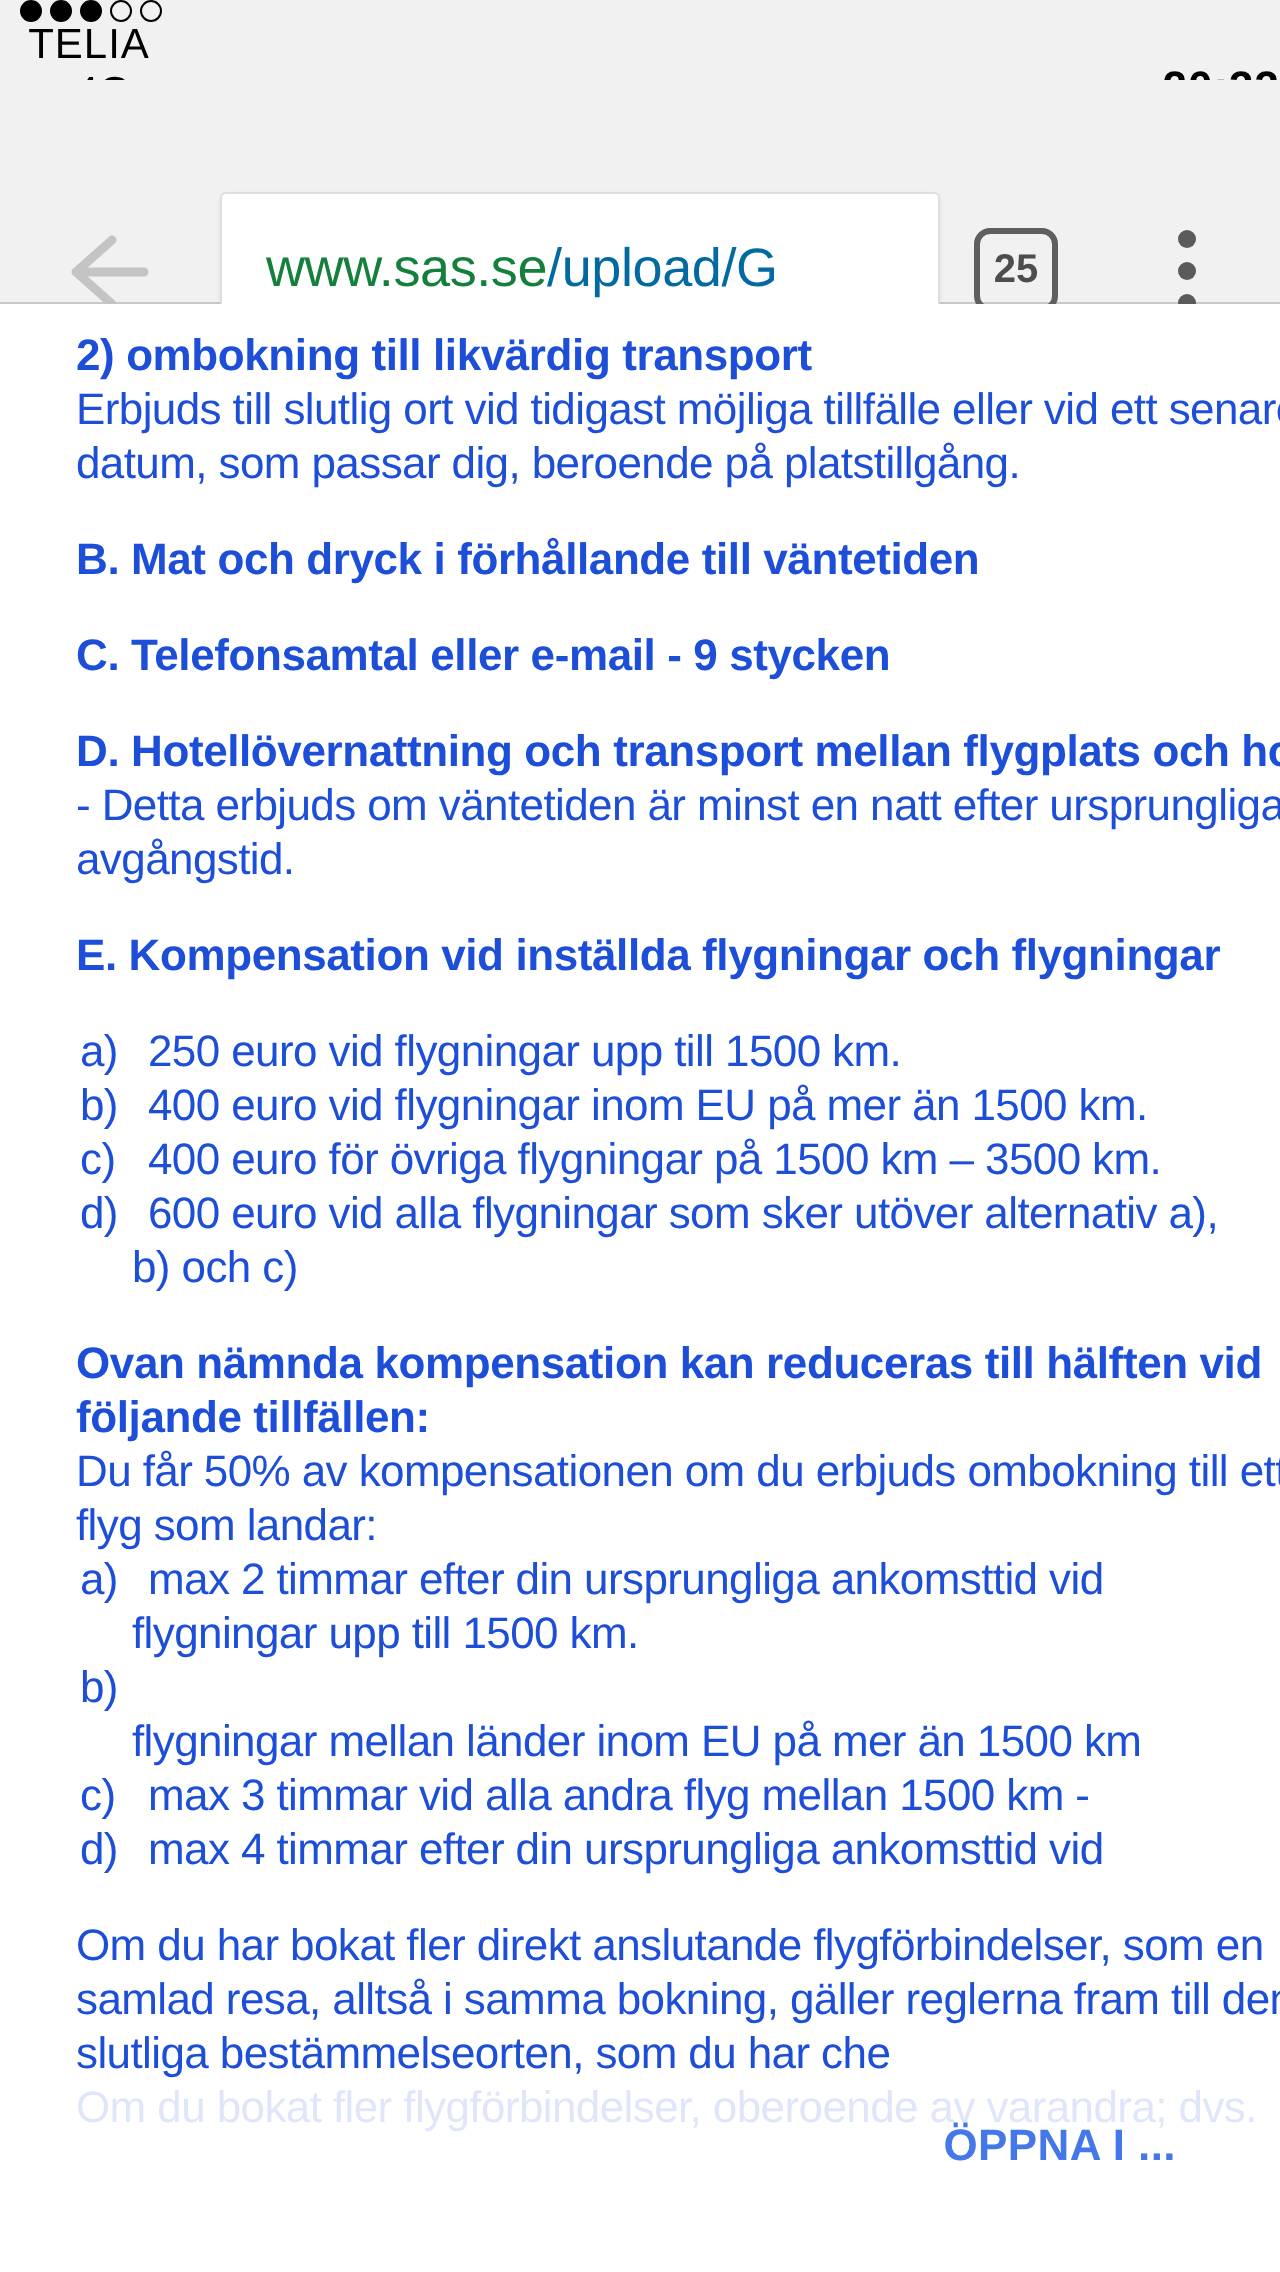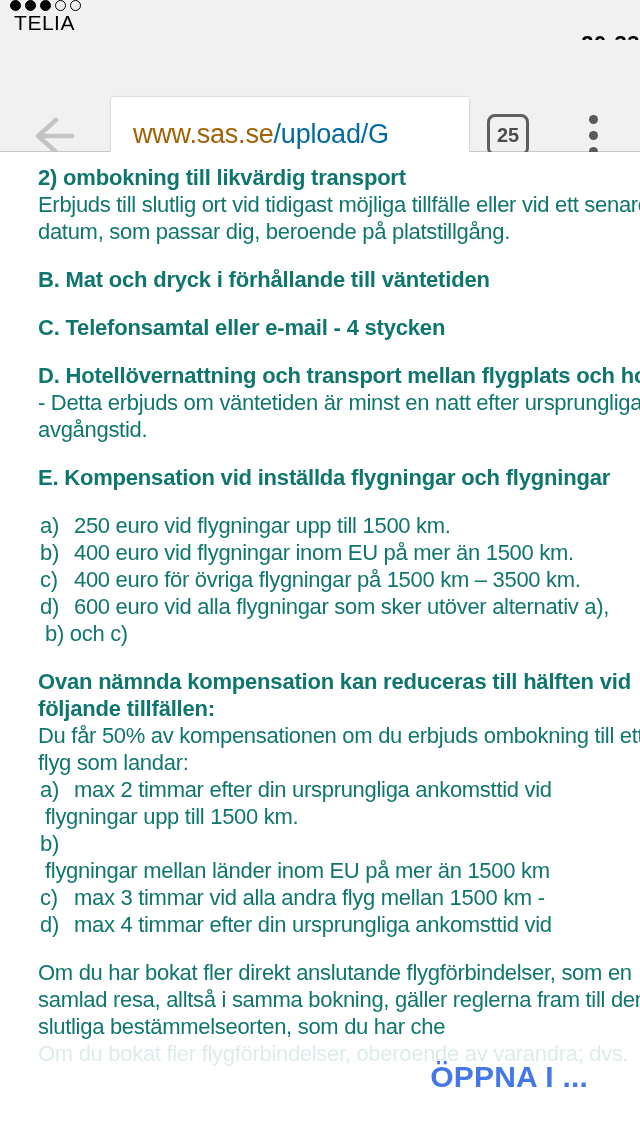--- a/index.html
+++ b/index.html
@@ -36,54 +36,54 @@
     background:#f1f1f1;border-bottom:1px solid #c9c9c9;box-sizing:border-box;
   }
   .back-btn{position:absolute;left:26px;top:72px;width:52px;height:48px;background:none;border:none;padding:0;cursor:default;}
   .url-pill{
     position:absolute;left:110px;top:56px;width:360px;height:76px;
     background:#ffffff;border:1px solid #dedede;border-radius:3px;
     box-shadow:0 1px 2px rgba(0,0,0,0.08);box-sizing:border-box;
     overflow:hidden;white-space:nowrap;
   }
   .url-text{display:block;padding-left:22px;font-size:27px;line-height:74px;letter-spacing:-0.2px;}
-  .url-host{color:#a16207;margin-top:12px;}
+  .url-host{color:#15803d;margin-top:12px;}
   .url-path{color:#0369a1;}
   .url-fade{position:absolute;right:0;top:0;bottom:0;width:46px;
     background:linear-gradient(to right, rgba(255,255,255,0), #ffffff 85%);}
   .tab-btn{
     position:absolute;left:487px;top:74px;width:42px;height:42px;
     border:3px solid #5f5f5f;border-radius:8px;background:none;box-sizing:border-box;
     font-family:inherit;font-size:20px;font-weight:bold;color:#4d4d4d;
     display:flex;align-items:center;justify-content:center;padding:6px;
   }
   .menu-btn{position:absolute;left:578px;top:68px;width:30px;height:54px;background:none;border:none;
     display:flex;flex-direction:column;align-items:center;justify-content:center;padding:0;}
   .menu-btn .mdot{width:9px;height:9px;border-radius:50%;background:#5a5a5a;margin:3.5px 0;}
   
   .doc{
     position:absolute;top:152px;left:0;width:640px;height:984px;
     background:#ffffff;overflow:hidden;
     padding-top:12px;box-sizing:border-box;
-    color:#0f766e;font-size:22px;letter-spacing:-0.3px;
+    color:#1d4ed8;font-size:22px;letter-spacing:-0.3px;
   }
   .dline{height:27px;line-height:27px;white-space:nowrap;overflow:hidden;padding-left:38px;}
   .dline.h{font-weight:bold;letter-spacing:-0.2px;}
   .dline.gap{height:21px;}
   .dline.li{padding-left:40px;display:flex;}
   .dline.li .mk{flex:0 0 34px;}
-  .dline.cont{padding-left:45px;}
+  .dline.cont{padding-left:45px;margin-left:21px;}
   
   .openin-overlay{
     position:absolute;left:0;top:1044px;width:640px;height:92px;
     background:rgba(255,255,255,0.86);
   }
   .openin-btn{
     position:absolute;right:52px;top:16px;background:none;border:none;padding:0;
-    font-family:inherit;font-size:30px;font-weight:bold;color:#4478e8;letter-spacing:0.2px;
+    font-family:inherit;font-size:22px;font-weight:bold;color:#4478e8;letter-spacing:0.2px;
   }
 </style>
 </head>
 <body>
 
 <div class="statusbar">
   <div class="sb-left">
     <span class="dots" id="signal-dots">
         <span class="dot on"></span>
         <span class="dot on"></span>
@@ -134,21 +134,21 @@
   </button>
 </div>
 
 <div class="doc">
     <div class="dline h">2) ombokning till likvärdig transport</div>
     <div class="dline p">Erbjuds till slutlig ort vid tidigast möjliga tillfälle eller vid ett senare</div>
     <div class="dline p">datum, som passar dig, beroende på platstillgång.</div>
     <div class="dline gap"></div>
     <div class="dline h">B. Mat och dryck i förhållande till väntetiden</div>
     <div class="dline gap"></div>
-    <div class="dline h">C. Telefonsamtal eller e-mail - 4 stycken</div>
+    <div class="dline h">C. Telefonsamtal eller e-mail - 9 stycken</div>
     <div class="dline gap"></div>
     <div class="dline h">D. Hotellövernattning och transport mellan flygplats och hotell</div>
     <div class="dline p"> - Detta erbjuds om väntetiden är minst en natt efter ursprungliga</div>
     <div class="dline p">avgångstid.</div>
     <div class="dline gap"></div>
     <div class="dline h">E. Kompensation vid inställda flygningar och flygningar</div>
     <div class="dline gap"></div>
     <div class="dline li">
       <span class="mk">a)</span>
       <span>250 euro vid flygningar upp till 1500 km.</span>

